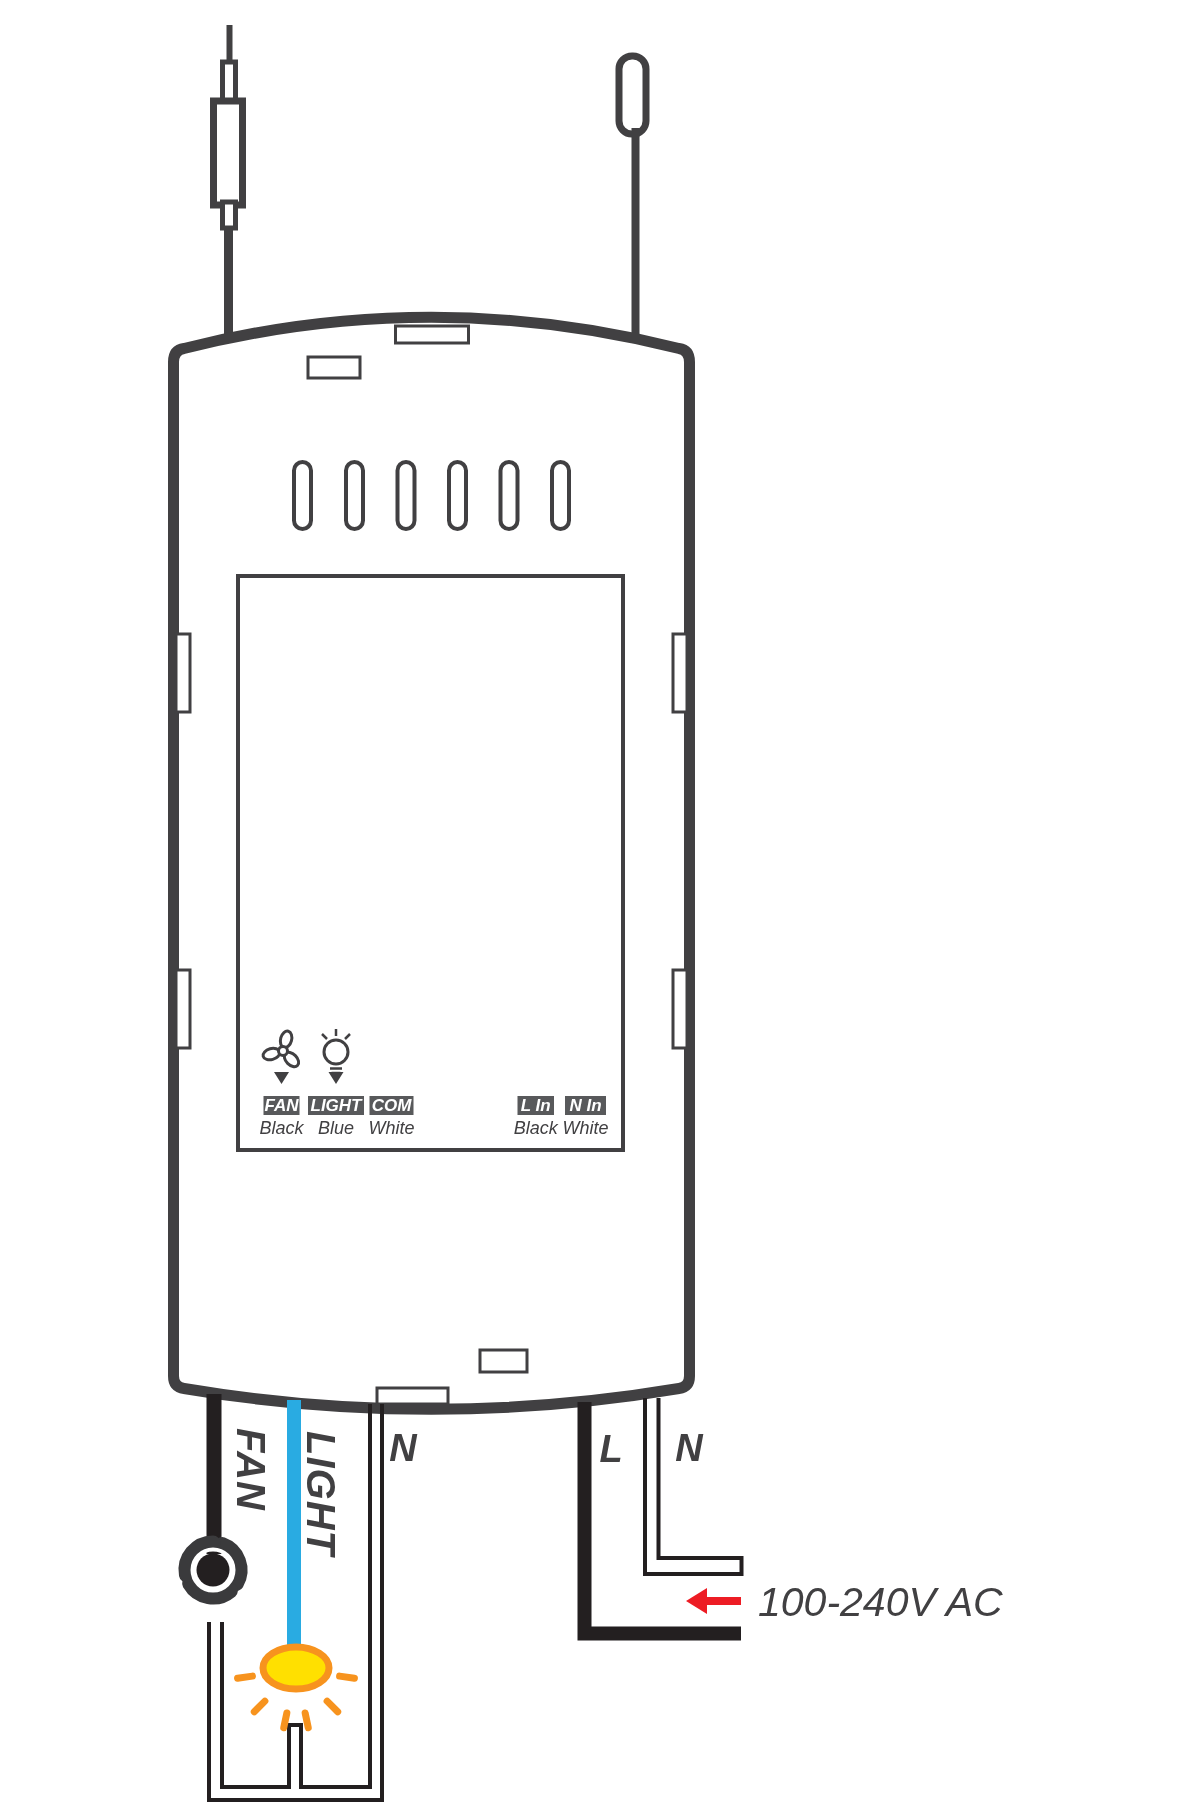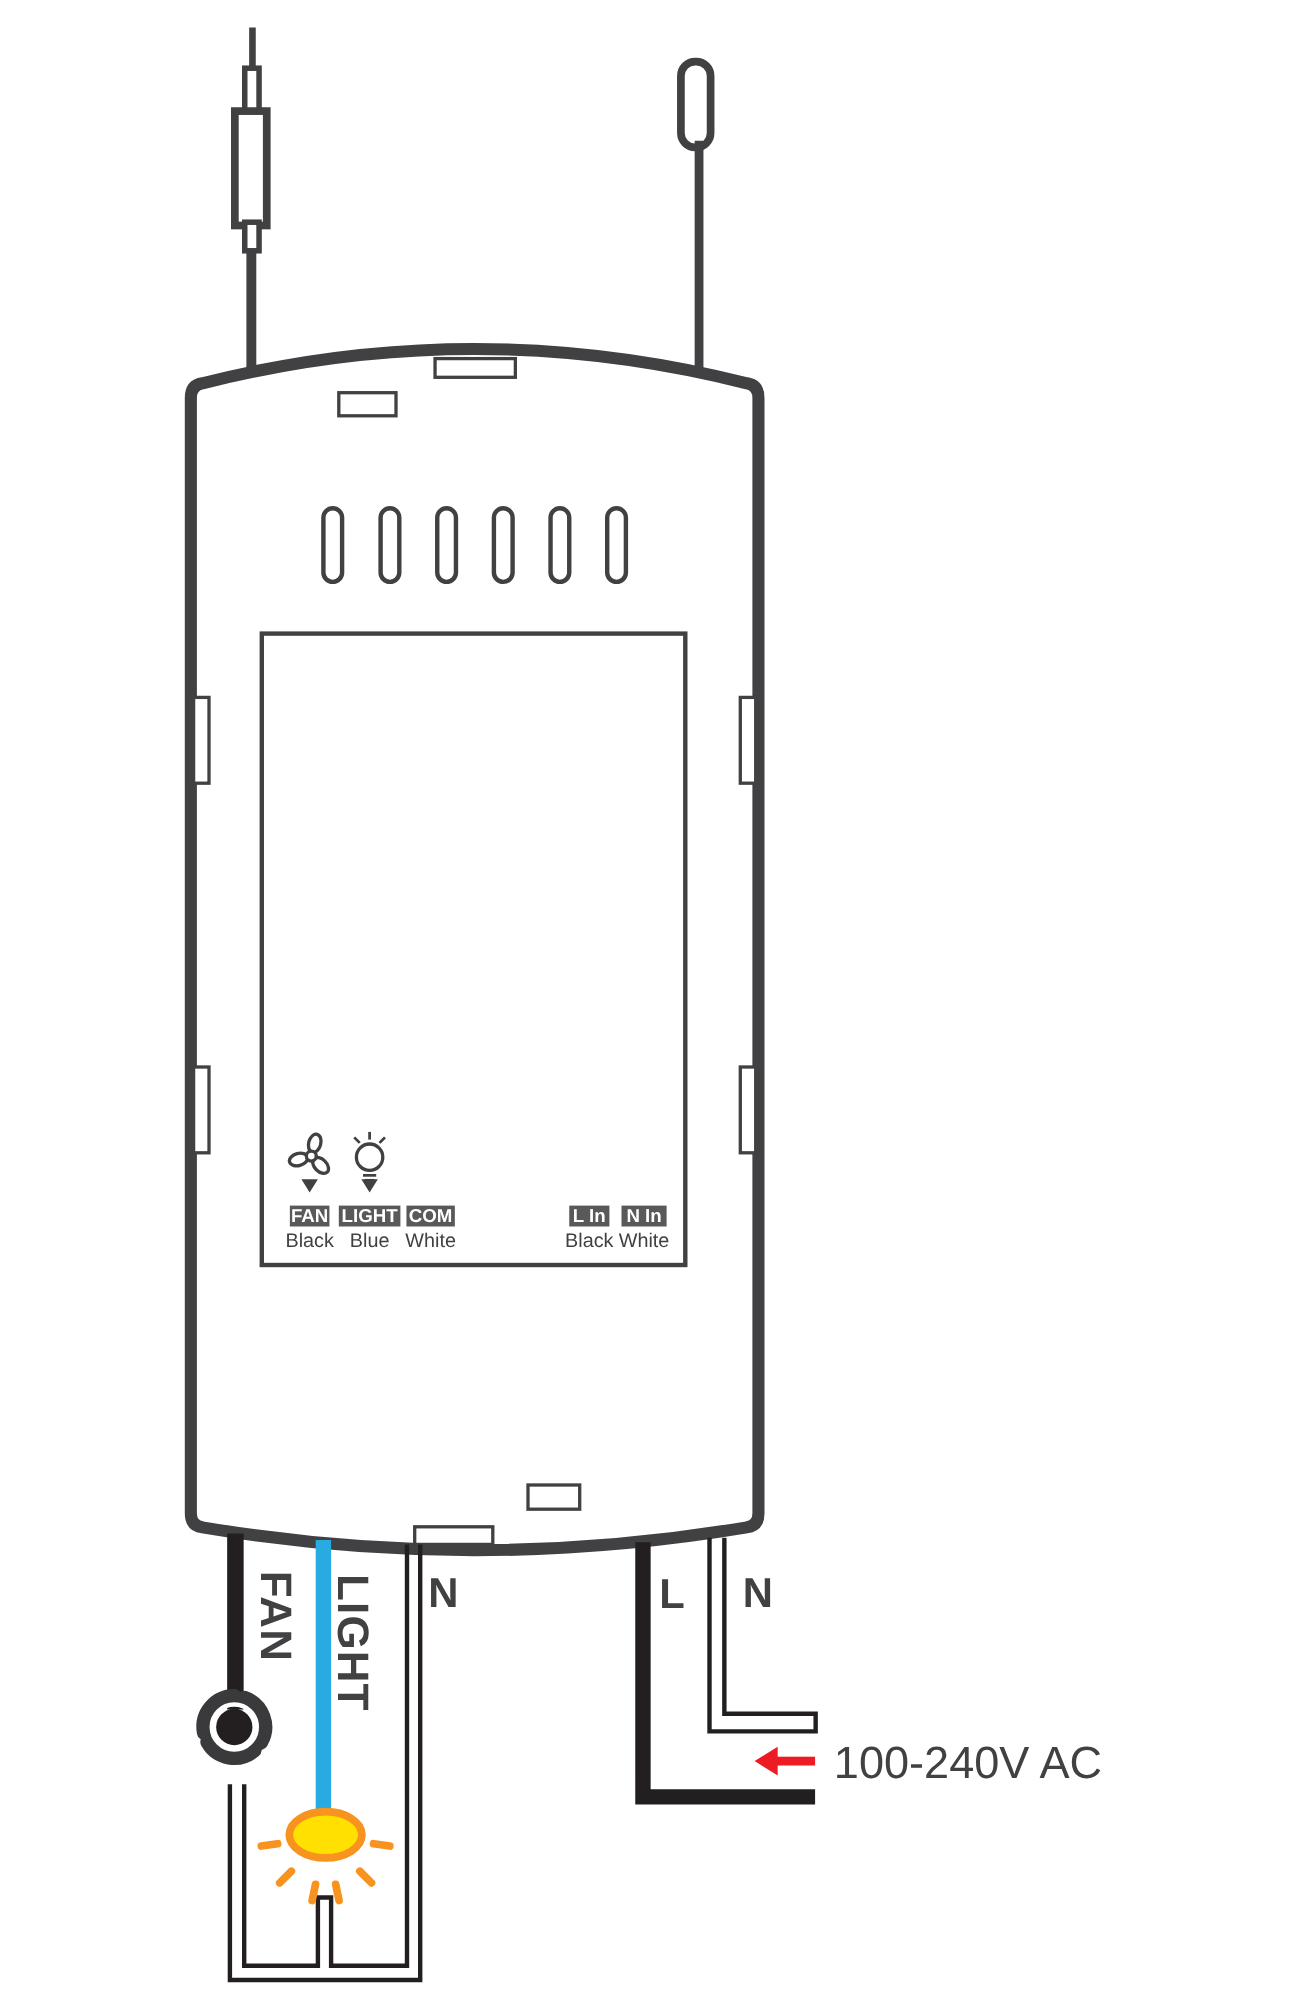--- a/index.html
+++ b/index.html
@@ -1,16 +1,16 @@
 <!DOCTYPE html>
 <html><head>
 <meta charset="utf-8">
 <style>
   html, body { margin: 0; padding: 0; background: #ffffff; }
-  .stage { width: 1196px; height: 1818px; position: relative; }
+  .stage { width: 1196px; height: 1818px; position: relative; font-style: italic; }
   svg { display: block; }
   text {
     font-family: "Liberation Sans", sans-serif;
     fill: #414042;
   }
   .badge-text { font-size: 17px; font-weight: 700; fill: #ffffff; }
   .color-word { font-size: 18px; fill: #414042; }
   .wire-label-big { font-size: 38px; font-weight: 700; }
   .rotated-wire-label { font-size: 40px; font-weight: 700; letter-spacing: 1px; }
   .power-text { font-size: 41px; }

